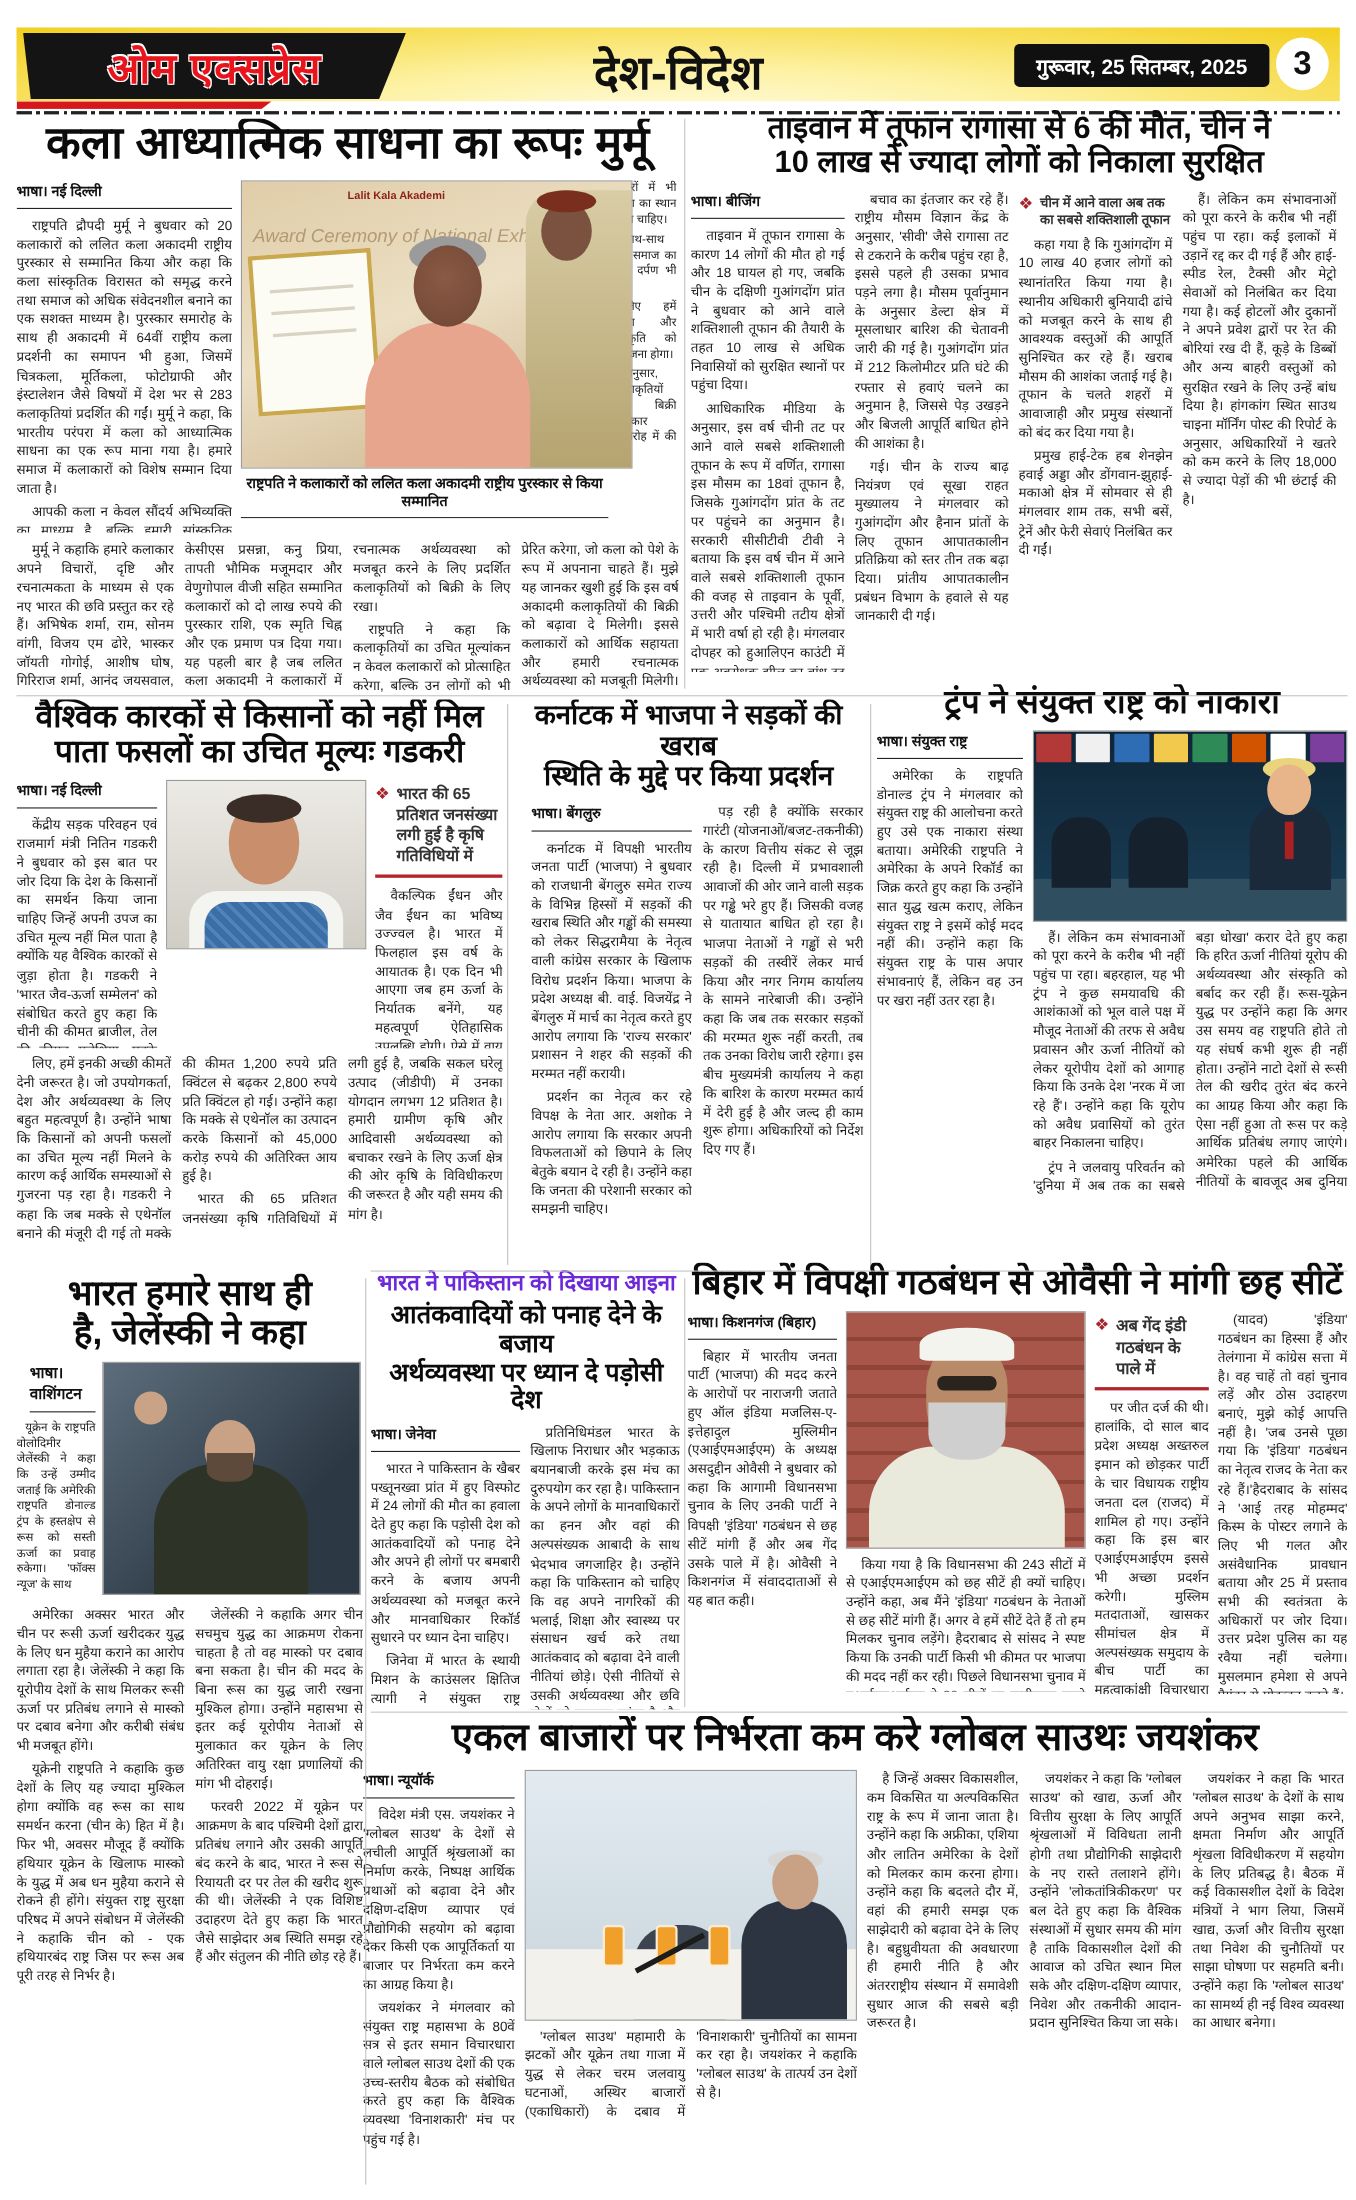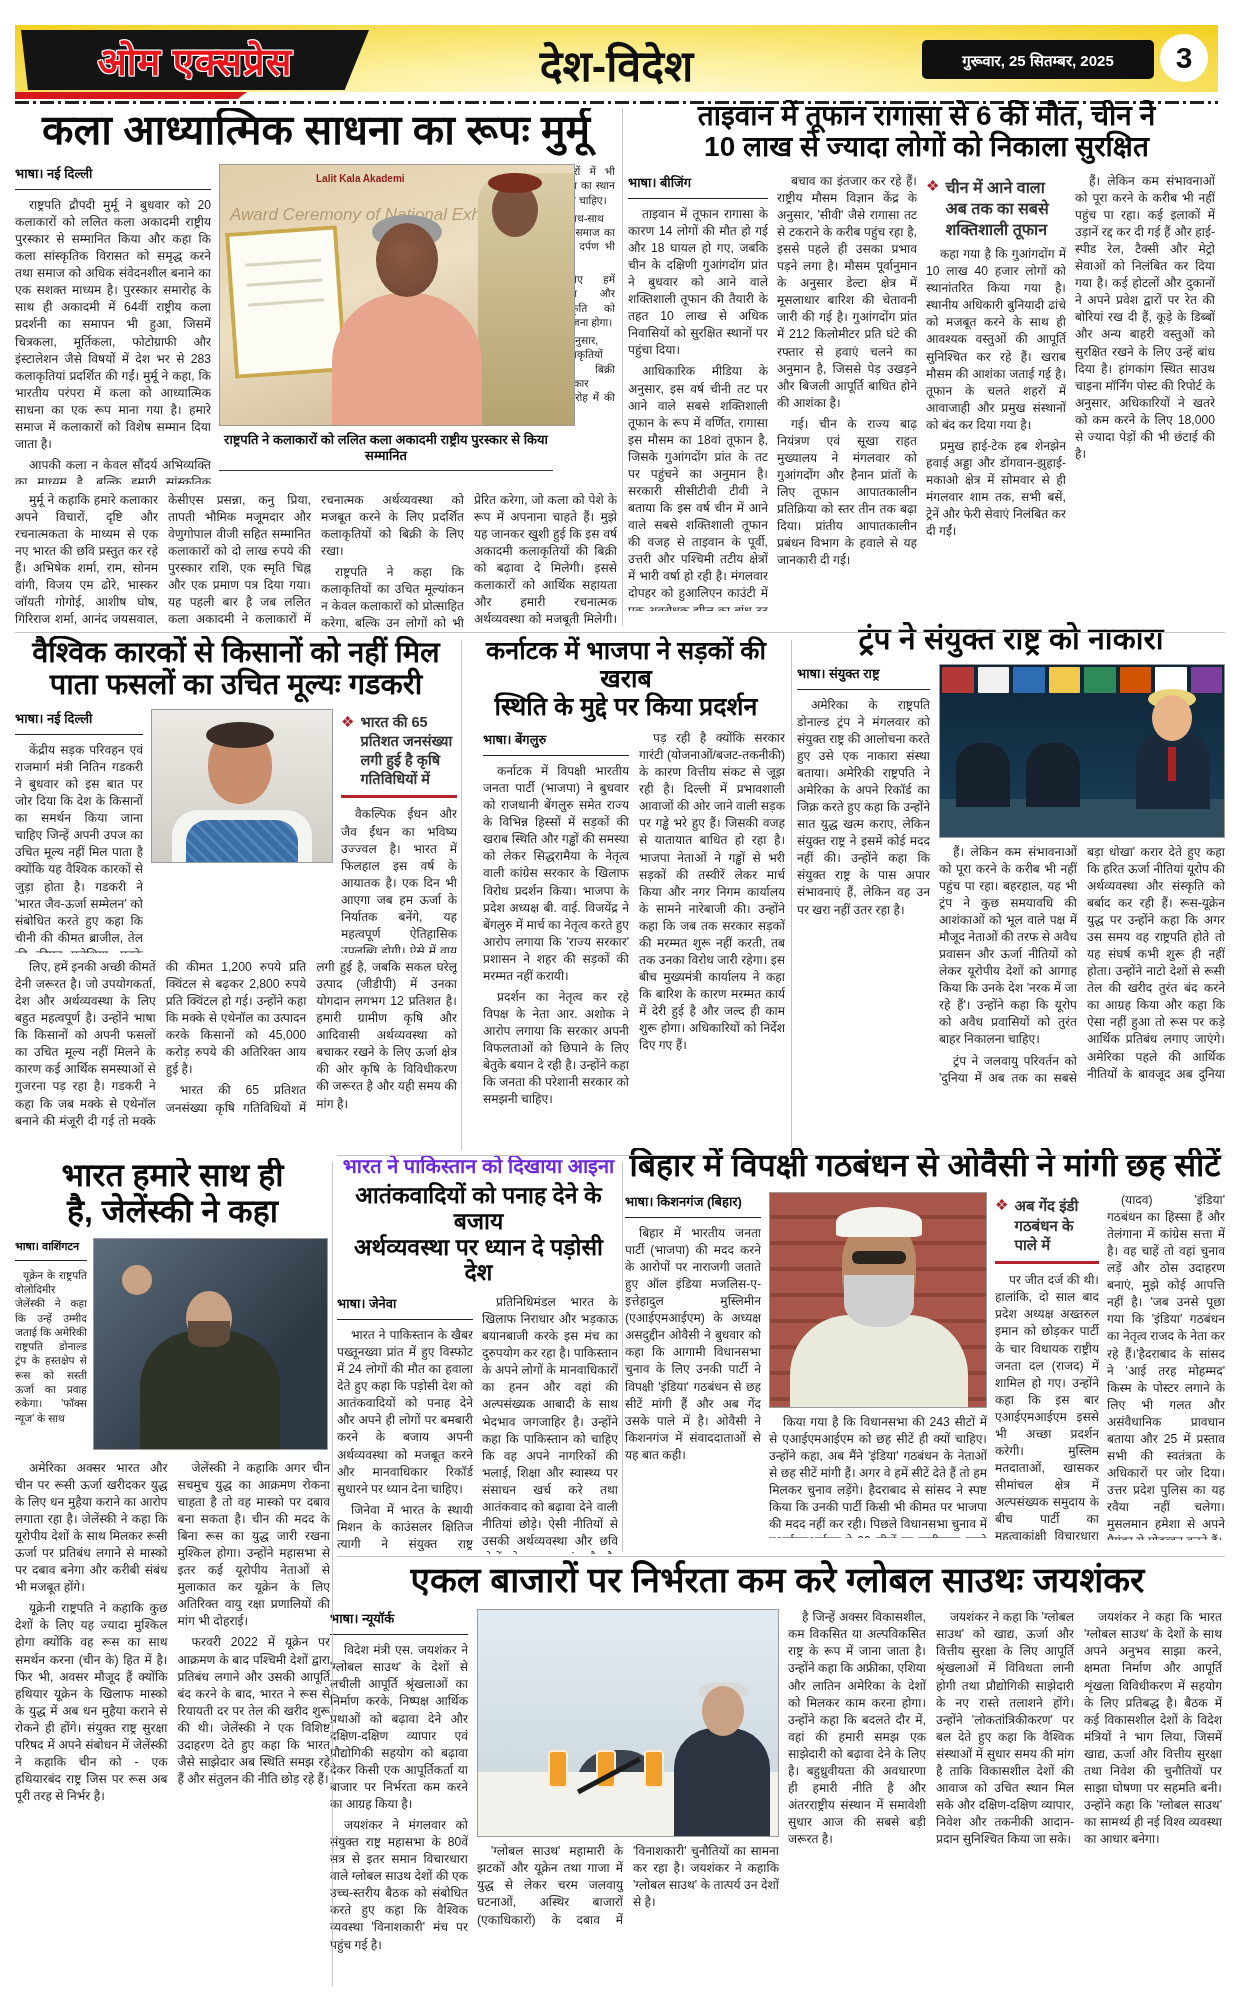--- a/index.html
+++ b/index.html
@@ -9,42 +9,42 @@
   .masthead{position:absolute;left:15px;top:25px;width:1203px;height:67px;
     background:radial-gradient(ellipse at 50% 120%,#fffbe0 0%,#fdf1a0 40%,#f2cf1d 100%);}
   .logo-shape{position:absolute;left:6px;top:5px;width:348px;height:60px;background:#141414;
     clip-path:polygon(0 0,100% 0,93% 100%,2% 100%);display:flex;align-items:center;justify-content:center;}
   .logo-text{color:#e8151d;font-size:38px;font-weight:bold;letter-spacing:1px;
     text-shadow:-1px -1px 0 #fff,1px -1px 0 #fff,-1px 1px 0 #fff,1px 1px 0 #fff;}
   .section-title{position:absolute;left:50%;top:10px;transform:translateX(-50%);
     font-size:43px;font-weight:bold;color:#101010;}
   .date-box{position:absolute;right:64px;top:15px;width:232px;height:39px;background:#101010;
     border-radius:5px;display:flex;align-items:center;justify-content:center;}
-  .date-text{color:#fff;font-size:15px;font-weight:bold;}
+  .date-text{color:#fff;font-size:19px;font-weight:bold;}
   .page-circle{position:absolute;right:10px;top:9px;width:48px;height:48px;border-radius:50%;
     background:#fff;display:flex;align-items:center;justify-content:center;font-size:30px;font-weight:bold;color:#111;}
   .red-strip{position:absolute;left:15px;top:92px;width:232px;height:7px;background:#d6171c;
     clip-path:polygon(0 0,100% 0,96% 100%,0 100%);}
   .dashline{position:absolute;left:15px;top:101px;width:1203px;height:3px;
     background:repeating-linear-gradient(90deg,#222 0 14px,transparent 14px 18px,#222 18px 21px,transparent 21px 25px);}
   
   .art{position:absolute;overflow:hidden;}
   .hl{font-weight:bold;color:#0b0b0b;text-align:center;line-height:1.12;}
   .kicker{font-weight:bold;text-align:center;color:#6d28d9;}
   .byline{font-weight:bold;font-size:13px;color:#111;border-bottom:1.6px solid #222;
     padding-bottom:7px;margin-bottom:7px;}
   .para{font-size:12.2px;line-height:1.4;text-align:justify;margin:0 0 4px 0;text-indent:14px;color:#1c1c1c;}
   .row{display:flex;}
   .colblock{overflow:hidden;}
   .mc3{column-count:3;column-gap:10px;overflow:hidden;}
   .mc4{column-count:4;column-gap:10px;overflow:hidden;}
   .mc2{column-count:2;column-gap:10px;overflow:hidden;}
   .pq{display:flex;gap:6px;align-items:flex-start;margin:4px 0 6px 0;}
   .pq .dia{color:#a8242c;font-size:15px;line-height:1.2;}
-  .pq .pqtext{font-size:16px;font-weight:bold;color:#333;line-height:1.32;text-align:left;}
+  .pq .pqtext{font-size:12px;font-weight:bold;color:#333;line-height:1.32;text-align:left;}
   .pq-rule{height:3px;background:#b3242c;margin:2px 0 8px 0;}
   .caption{font-weight:bold;font-size:13px;text-align:center;padding:6px 2px;
     border-bottom:1.6px solid #333;line-height:1.25;color:#111;}
   .photo{position:relative;overflow:hidden;border:1px solid #9a9a9a;}
   .vrule{position:absolute;width:1px;background:#c4c4c4;}
   .hrule{position:absolute;height:1px;background:#c4c4c4;}
   
   .ph-murmu{background:linear-gradient(160deg,#e0cda8 0%,#ecdfc4 45%,#c8ae85 100%);}
   .ph-murmu .akademi{position:absolute;top:8px;left:96px;font-size:10px;font-weight:bold;color:#8d1f18;}
   .ph-murmu .award-bg{position:absolute;top:40px;left:10px;font-size:17px;color:#8a6a3c;opacity:.55;font-style:italic;}
@@ -291,21 +291,21 @@
     </div>
   </div>
 
   <div class="art" style="left:15px;top:1158px;width:315px;height:828px;">
     <div class="hl" style="font-size:32px;">
       <div>भारत हमारे साथ ही</div>
       <div>है, जेलेंस्की ने कहा</div>
     </div>
     <div class="row" style="margin-top:8px;gap:6px;">
       <div class="colblock small-col" style="width:72px;height:214px;">
-        <div class="byline" style="font-size:11px;">भाषा। वाशिंगटन</div>
+        <div class="byline" style="font-size:14px;margin-left:12px;">भाषा। वाशिंगटन</div>
         <div>
             <p class="para">यूक्रेन के राष्ट्रपति वोलोदिमीर जेलेंस्की ने कहा कि उन्हें उम्मीद जताई कि अमेरिकी राष्ट्रपति डोनाल्ड ट्रंप के हस्तक्षेप से रूस को सस्ती ऊर्जा का प्रवाह रुकेगा। 'फॉक्स न्यूज' के साथ</p>
           </div>
       </div>
       <div class="photo ph-zel" style="width:233px;height:210px;">
         <div class="z-hand"></div>
           <div class="z-body"></div>
           <div class="z-head"></div>
           <div class="z-beard"></div>
       </div>

